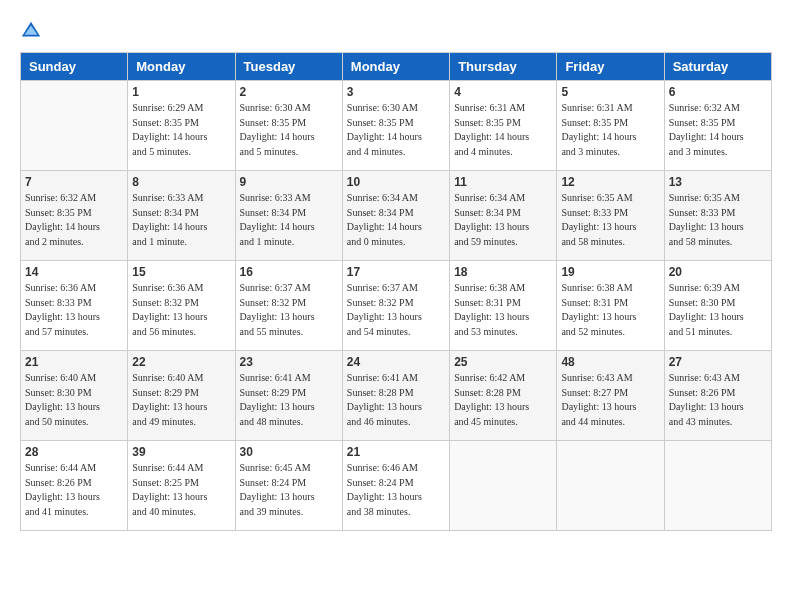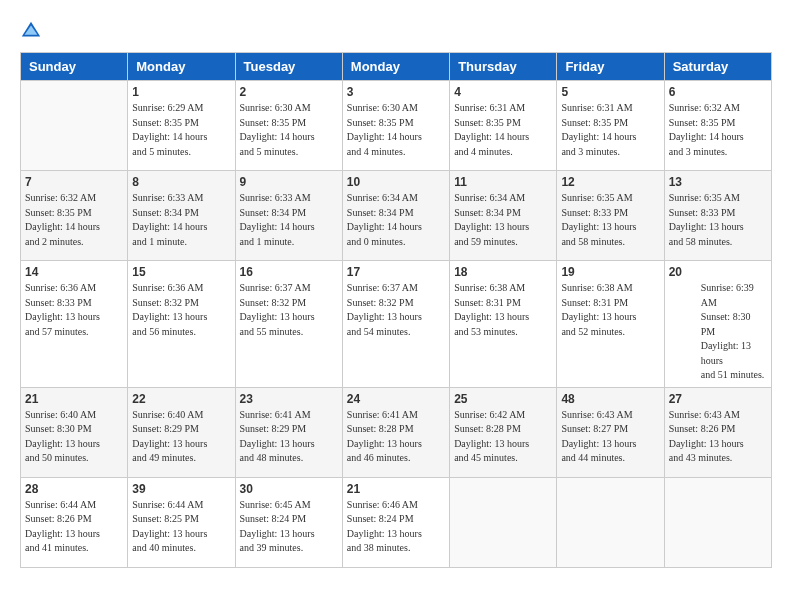--- a/index.html
+++ b/index.html
@@ -245,21 +245,21 @@
         </td>
         <td>
           <span class="day-num">19</span>
           <div class="cell-info" style="white-space: pre-line;">Sunrise: 6:38 AM
 Sunset: 8:31 PM
 Daylight: 13 hours
 and 52 minutes.</div>
         </td>
         <td>
           <span class="day-num">20</span>
-          <div class="cell-info" style="white-space: pre-line; margin-left: 32px;">Sunrise: 6:39 AM
+          <div class="cell-info" style="white-space: pre-line;">Sunrise: 6:39 AM
 Sunset: 8:30 PM
 Daylight: 13 hours
 and 51 minutes.</div>
         </td>
       </tr>
       <tr>
         <td>
           <span class="day-num">21</span>
           <div class="cell-info" style="white-space: pre-line;">Sunrise: 6:40 AM
 Sunset: 8:30 PM

